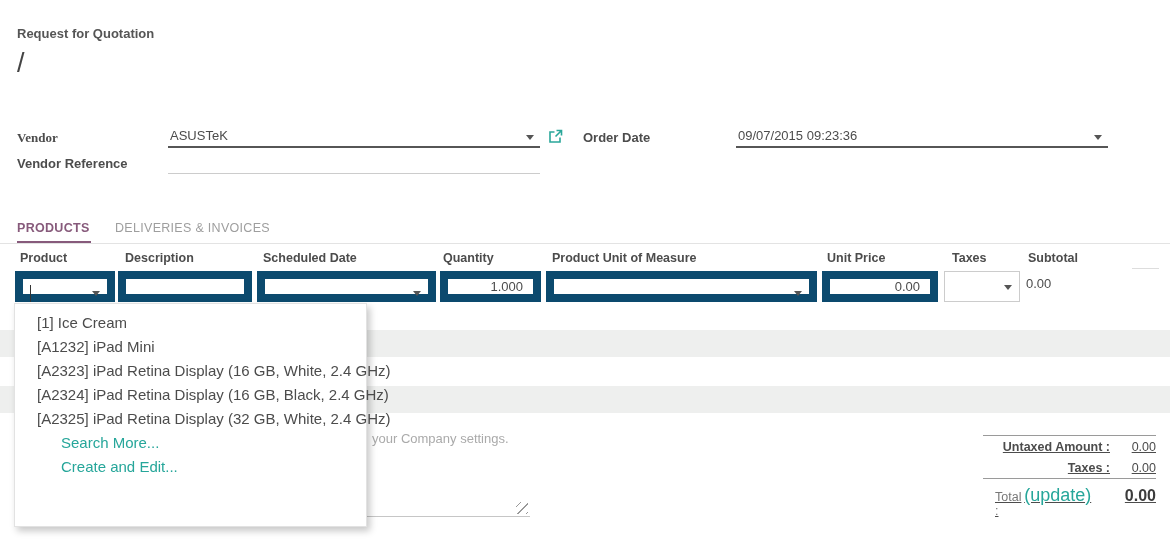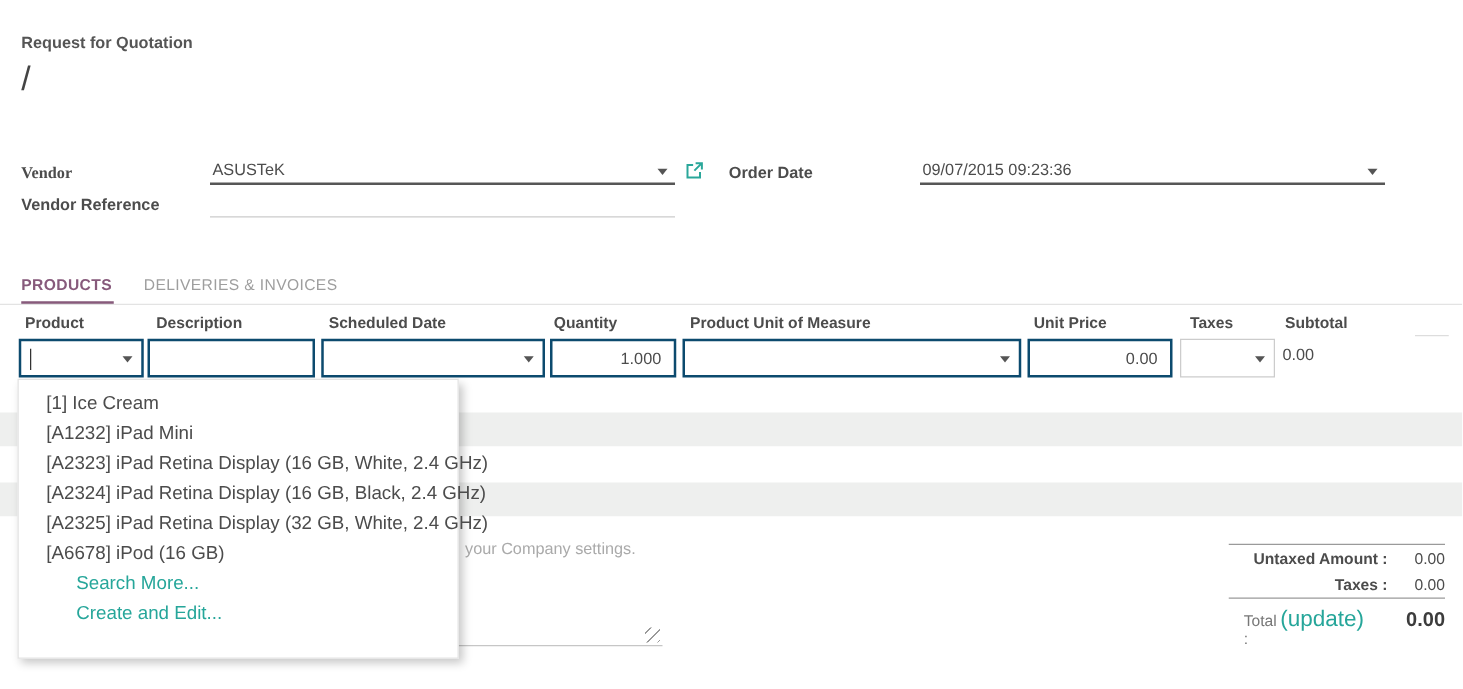--- a/index.html
+++ b/index.html
@@ -31,21 +31,21 @@
   .tabs-border{position:absolute;left:0;top:243px;width:1170px;height:1px;background:#e3e3e3;}
   .tab{position:absolute;top:221px;font-size:12.5px;letter-spacing:.3px;cursor:pointer;}
   .tab.active{color:var(--purple);font-weight:bold;}
   .tab.inactive{color:#9e9e9e;}
   .tab-underline{position:absolute;left:17px;top:241px;width:74px;height:3px;background:var(--purple);}
 
   
   .th{position:absolute;top:251px;font-weight:bold;font-size:12.5px;color:var(--text-dark);white-space:nowrap;}
 
   
-  .cellbox{position:absolute;top:271px;height:31px;background:#fff;border:2px solid #0c4a6e;}
+  .cellbox{position:absolute;top:271px;height:31px;background:#fff;border:8px solid #0c4a6e;}
   .cellbox.lightbox{border:1px solid #ccc;}
   .cellbox input{position:absolute;left:0;top:0;width:100%;height:100%;border:none;outline:none;padding:0 8px;font-size:13px;font-family:"Liberation Sans",sans-serif;color:var(--text-dark);background:transparent;}
   .cellbox input.num{text-align:right;padding-right:10px;}
   .cellbox .caret{right:7px;top:12px;}
   .cellbox.lightbox .caret{top:13px;}
   .text-cursor{position:absolute;left:7px;top:6px;width:1px;height:17px;background:#333;}
   .subtotal-val{position:absolute;left:1026px;top:276px;font-size:13px;color:var(--text-dark);}
   .stub-line{position:absolute;left:1132px;top:268px;width:27px;height:1px;background:#ddd;}
 
   
@@ -53,21 +53,21 @@
   .stripe.s1{top:330px;height:27px;}
   .stripe.s2{top:386px;height:27px;}
   .terms-hint{position:absolute;left:372px;top:431px;font-size:13px;color:#aaa;white-space:nowrap;}
 
   
   .notes-area{position:absolute;left:17px;top:462px;width:513px;height:55px;border-bottom:1px solid #c6c6c6;}
   .resize-handle{position:absolute;right:2px;bottom:2px;width:12px;height:12px;background:
     repeating-linear-gradient(135deg,transparent 0 3px,#999 3px 4px,transparent 4px 6px);cursor:nwse-resize;}
 
   
-  .totals{position:absolute;left:983px;top:435px;width:173px;}
+  .totals{position:absolute;left:983px;top:435px;width:173px;text-decoration:underline;}
   .totals .tline{height:1px;background:#9a9a9a;}
   .trow{display:flex;justify-content:flex-end;align-items:baseline;padding:4px 0 3px 0;font-size:12.5px;}
   .trow .tlabel{font-weight:bold;color:var(--text-dark);}
   .trow .tval{width:46px;text-align:right;color:var(--text-dark);}
   .trow.total-row{padding-top:6px;}
   .trow.total-row .tlabel{font-weight:normal;color:#777;margin-right:auto;margin-left:12px;}
   .update-link{color:var(--teal);font-size:18px;margin-right:21px;cursor:pointer;}
   .grand-total{font-weight:bold;font-size:16px;color:#3c3c3c;width:50px;text-align:right;}
 
   
@@ -177,19 +177,18 @@
     </div>
   </div>
 
   <div class="dropdown">
     <ul>
       <li>[1] Ice Cream</li>
       <li>[A1232] iPad Mini</li>
       <li>[A2323] iPad Retina Display (16 GB, White, 2.4 GHz)</li>
       <li>[A2324] iPad Retina Display (16 GB, Black, 2.4 GHz)</li>
       <li>[A2325] iPad Retina Display (32 GB, White, 2.4 GHz)</li>
-      <li>[A6678] iPod (16 GB)</li>
       <li class="action">Search More...</li>
       <li class="action">Create and Edit...</li>
     </ul>
   </div>
 
 </div>
 
 </body></html>

